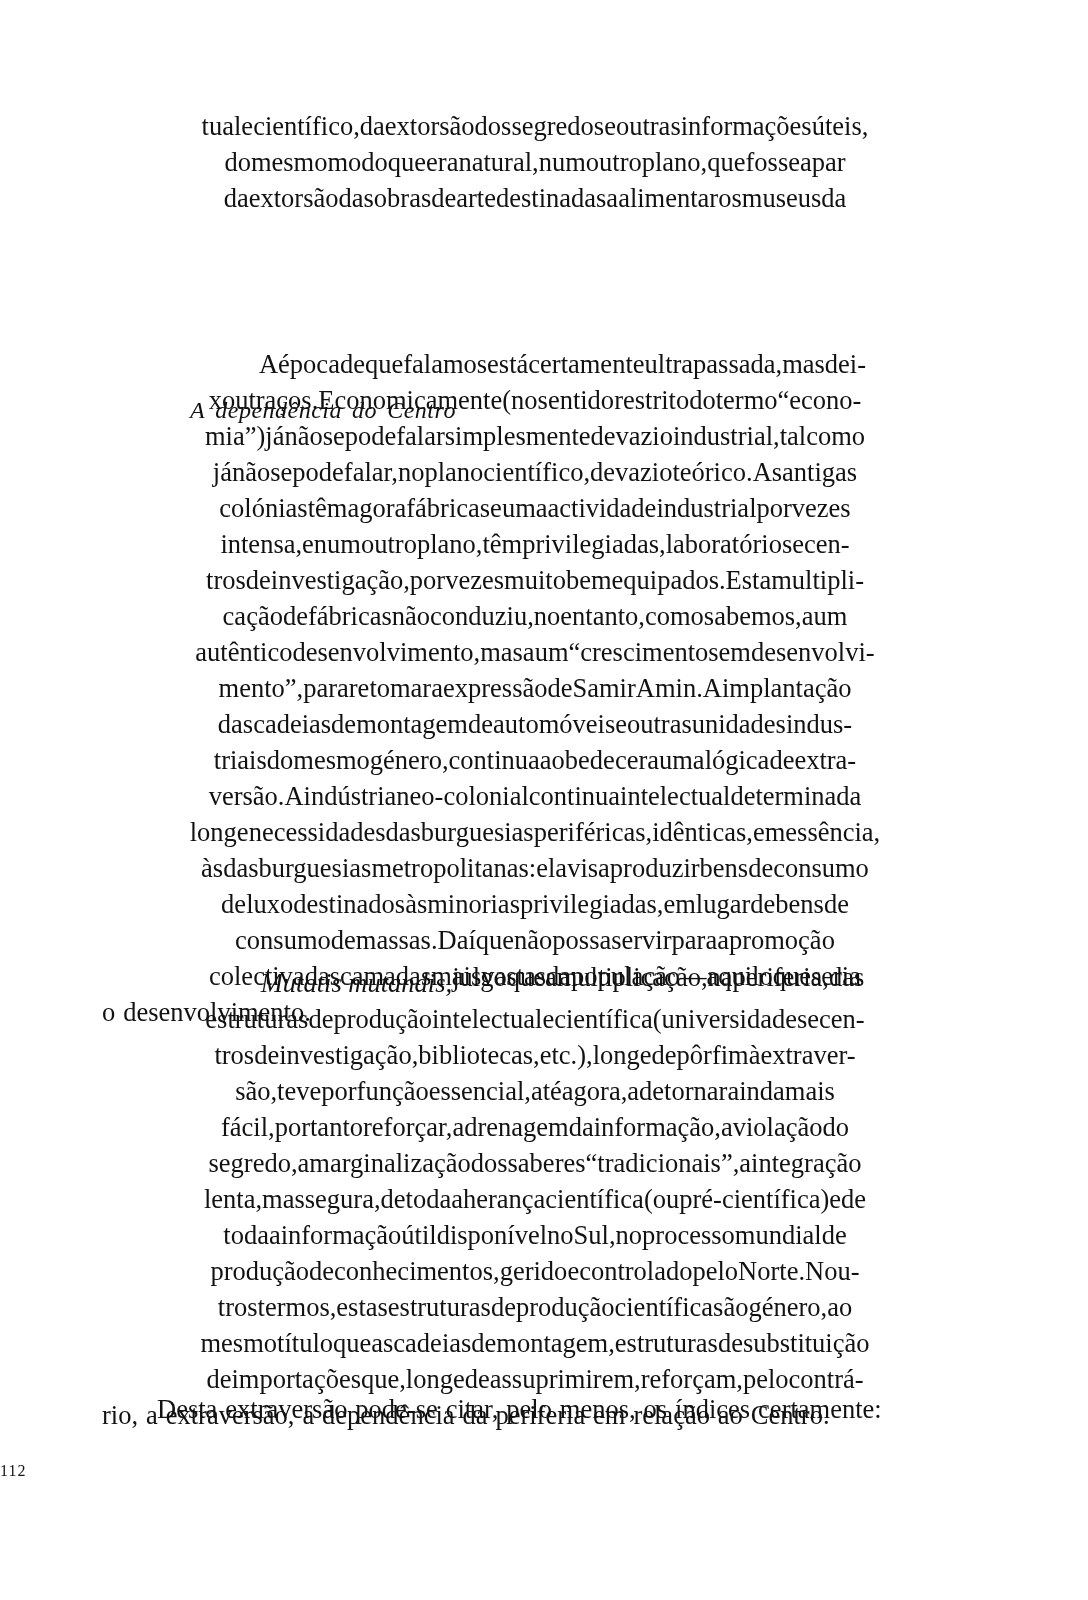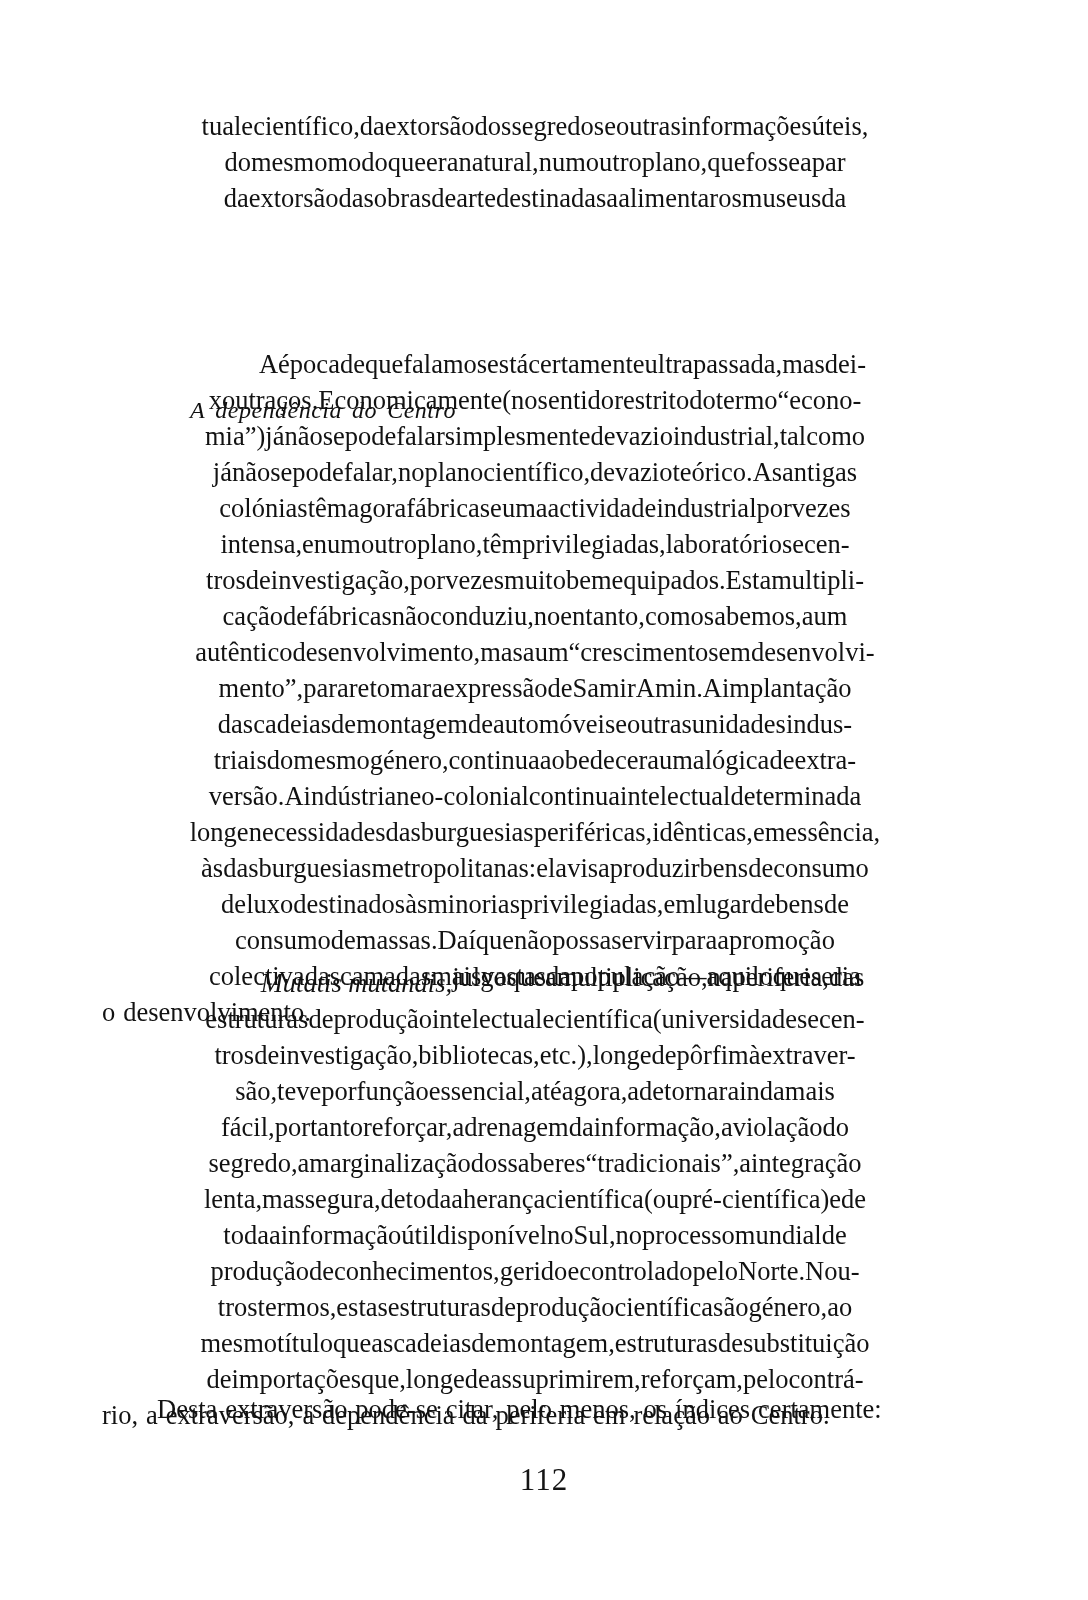--- a/index.html
+++ b/index.html
@@ -84,22 +84,21 @@
     color: #101010;
   }
   .heading .w + .w { margin-left: 0.42em; }
 
   .ital { font-style: italic; margin-top: 6px; }
 
   .folio {
     position: absolute;
     left: 0;
     width: 1088px;
-    text-align: center;
-    font-size: 31px;
+    font-size: 16px;
     color: #141414;
     letter-spacing: 1px;
   }
 
   
   #para-1 { position: absolute; left: 0; top: 0; width: 866px; }
   #section-heading { top: 284px; }
   #para-2 { position: absolute; left: 0; top: 238px; width: 866px; }
   #para-3 { position: absolute; left: 0; top: 851px; width: 866px; }
   #para-4 { position: absolute; left: 0; top: 1283px; width: 866px; }

